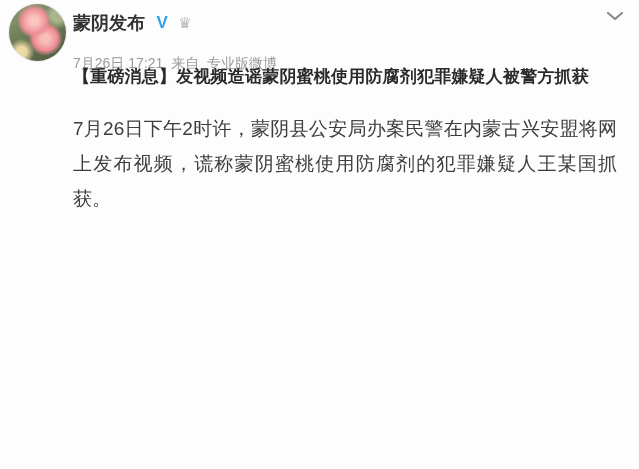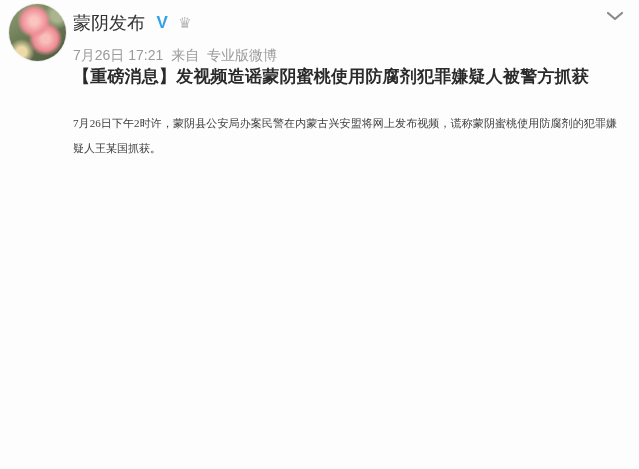--- a/index.html
+++ b/index.html
@@ -21,30 +21,30 @@
       radial-gradient(circle at 44% 30%, #f9c5bd 0 4px, #f0909a 12px, rgba(240,144,152,0) 17px),
       radial-gradient(circle at 64% 61%, #f8bfb9 0 4px, #ee8a93 12px, rgba(238,138,147,0) 17px),
       radial-gradient(circle at 22% 84%, #ecd9a6 0 5px, rgba(233,214,164,0) 13px),
       radial-gradient(circle at 85% 20%, #aab58e 0 6px, rgba(170,181,142,0) 14px),
       linear-gradient(150deg, #93a077 0%, #6d7d56 45%, #4b5840 100%);
     box-shadow: 0 0 0 1px rgba(0,0,0,0.06);
     cursor: pointer;
   }
   .header-text { position: absolute; left: 73px; top: 13px; }
   .name-row { line-height: 20px; white-space: nowrap; }
-  .name { font-size: 18px; font-weight: 400; color: #333333; cursor: pointer; }
+  .name { font-size: 18px; font-weight: 700; color: #333333; cursor: pointer; }
   .vbadge {
     font-size: 17px; font-weight: 800; font-style: normal;
     margin-left: 7px; vertical-align: 1px;
   }
   .member {
     font-size: 15px; margin-left: 6px; vertical-align: 1px;
   }
   .meta {
-    margin-top: 13px; font-size: 14px; color: #9a9a9a;
+    margin-top: 21px; font-size: 14px; color: #9a9a9a;
     white-space: nowrap; line-height: 16px;
   }
   .meta .src { margin-left: 4px; cursor: pointer; }
   .collapse {
     position: absolute; right: 14px; top: 9px;
     width: 20px; height: 14px; cursor: pointer;
     display: flex; align-items: center; justify-content: center;
   }
 
   
@@ -52,22 +52,22 @@
     position: absolute; left: 73px; top: 64px; width: 544px;
     color: #3d3d3d;
   }
   .title {
     margin: 0 0 22px 0;
     font-size: 17px; font-weight: 700; color: #2a2a2a;
     line-height: 25px; letter-spacing: 0.2px;
   }
   .para {
     margin: 0 0 25px 0;
-    font-size: 11px; line-height: 25px;
-    text-align: justify; text-justify: inter-ideograph; font-family: Liberation Serif, serif;
+    font-size: 19px; line-height: 35px;
+    text-align: justify; text-justify: inter-ideograph;
   }
   .para:last-child { margin-bottom: 0; }
 </style>
 </head>
 <body>
 
 <div class="card">
 
   <div class="avatar"></div>
 

